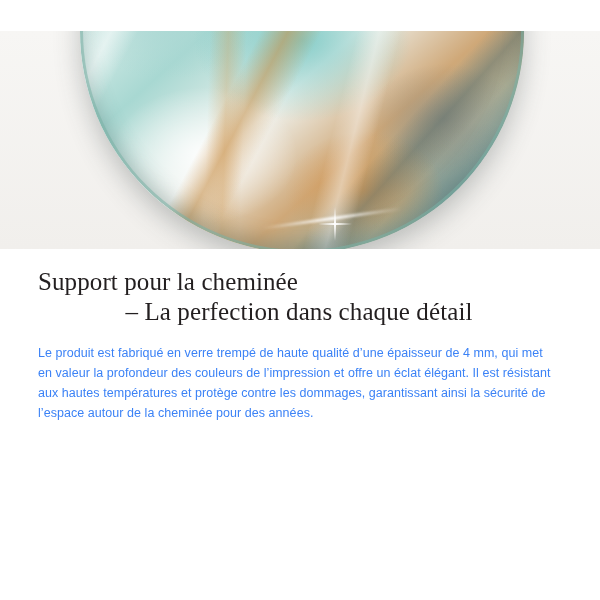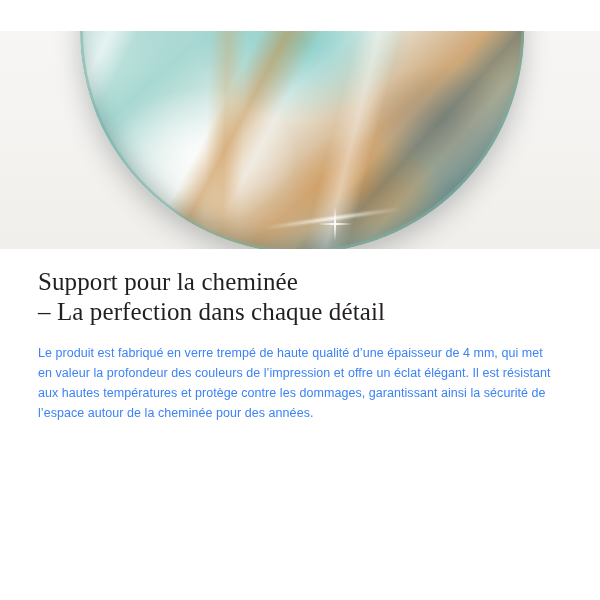--- a/index.html
+++ b/index.html
@@ -126,20 +126,21 @@
     font-family: "Liberation Serif", serif;
     font-size: 25px;
     line-height: 30px;
     color: #231f20;
     margin: 18px 40px 0 38px;
     font-weight: normal;
     letter-spacing: 0.1px;
   }
   .headline .line2 {
     display: block;
+    text-align: center;
   }
   .body-copy {
     margin: 16px 40px 0 38px;
     font-size: 12.5px;
     line-height: 20px;
     color: #3b82f6;
     letter-spacing: 0.05px;
   }
 </style>
 </head>

